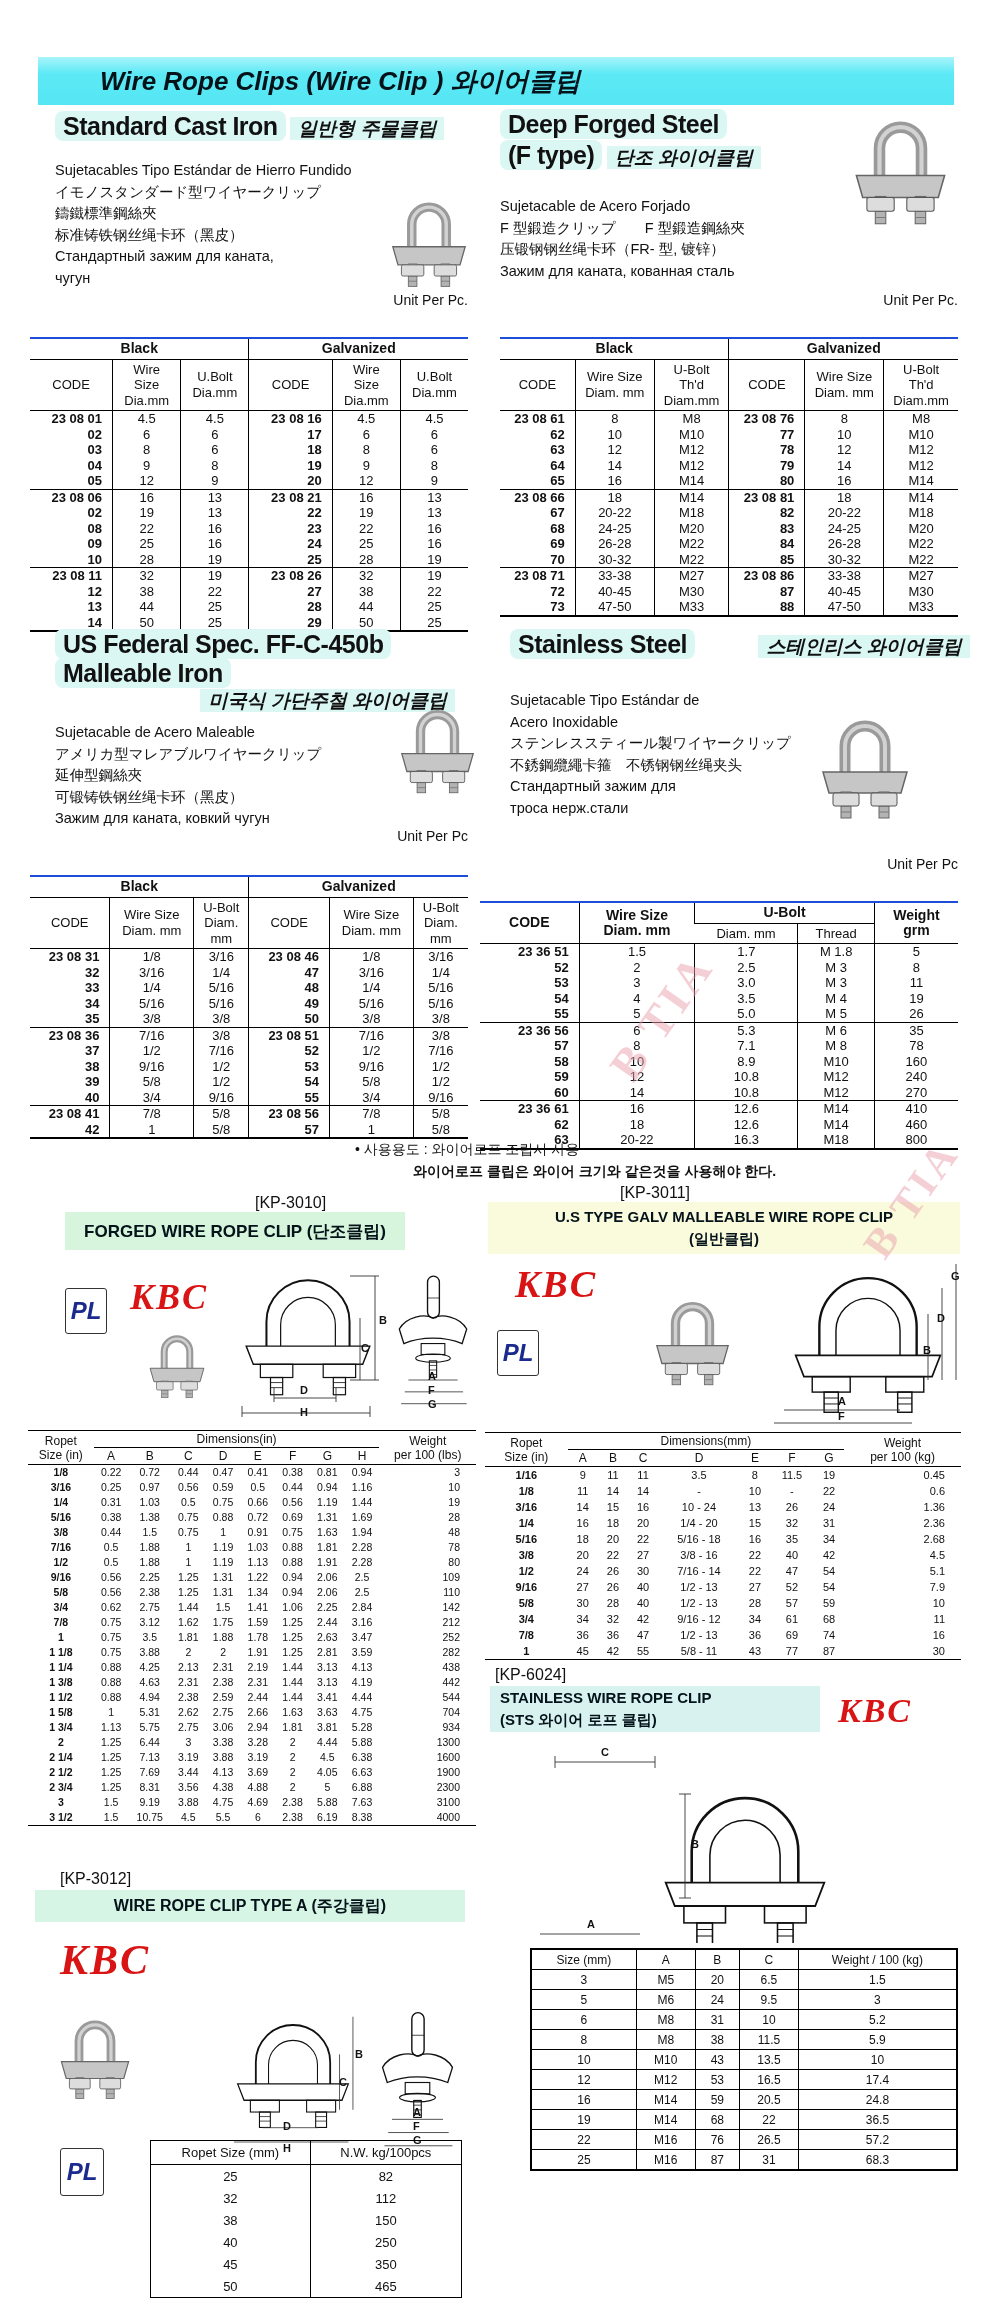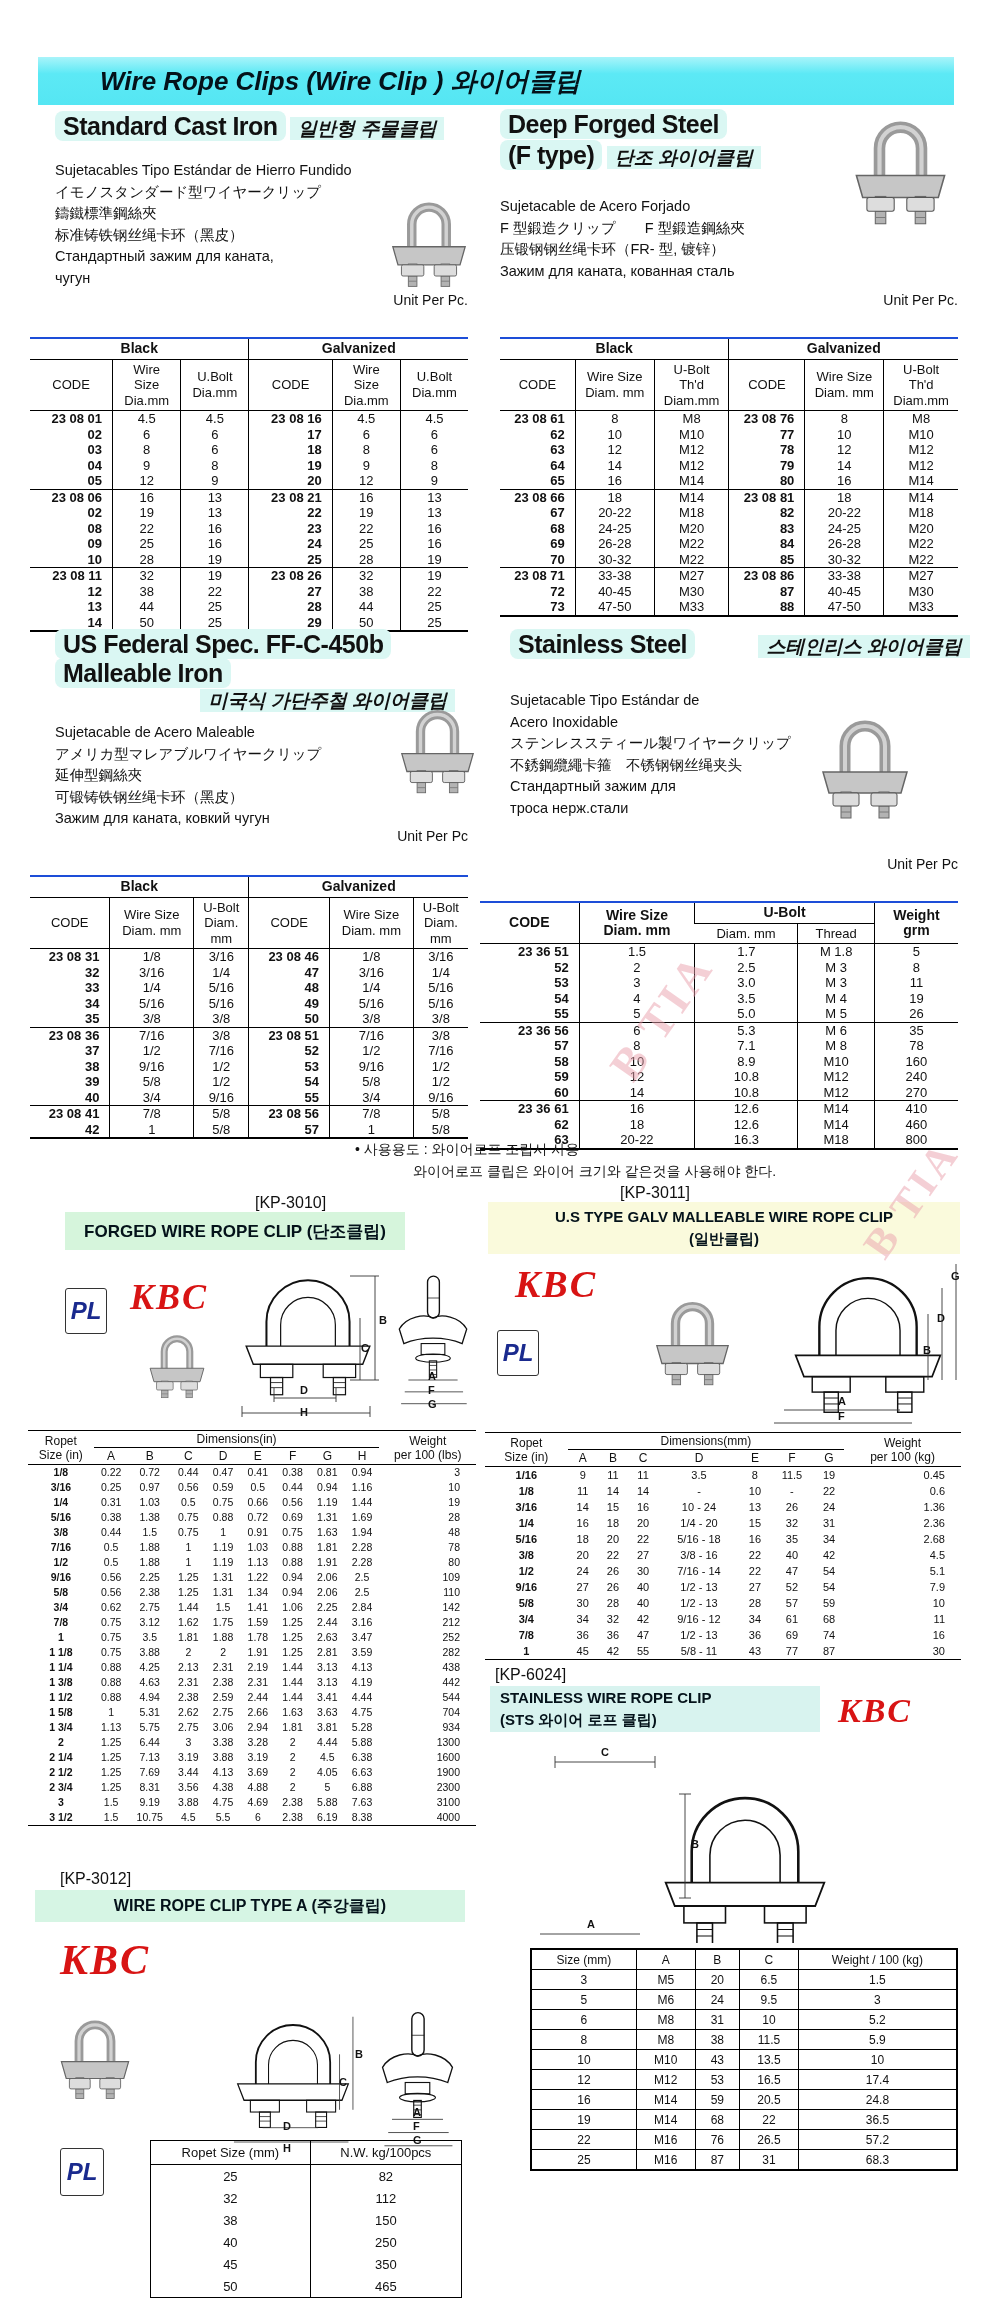--- a/index.html
+++ b/index.html
@@ -47,21 +47,21 @@
   
   .kpcode{font-size:16px;color:#111;}
   .bar{display:flex;flex-direction:column;align-items:center;justify-content:center;
        font-weight:bold;color:#04121a;box-sizing:border-box;}
   .kbc{color:#d81414;font-weight:bold;font-style:italic;
        font-family:"Liberation Serif",serif;letter-spacing:2px;}
   .plbox{border:1.6px solid #333;border-radius:3px;display:flex;align-items:center;
          justify-content:center;color:#1a2a8e;font-weight:bold;font-style:italic;
          font-size:24px;background:#fff;}
   .notes div{font-size:14px;line-height:22px;}
-  .notes div:nth-child(2){padding-left:58px;}
+  .notes div:nth-child(2){padding-left:58px;font-weight:bold;}
   
   .diag{position:absolute;}
   .dlab{position:absolute;font-size:11px;font-weight:bold;color:#111;}
   .dl{stroke:#333;stroke-width:0.9;}
   .wm{position:absolute;font-family:"Liberation Serif",serif;font-weight:bold;
       color:rgba(233,160,172,0.5);transform:rotate(-55deg);letter-spacing:4px;}
 </style>
 </head>
 <body>
 

